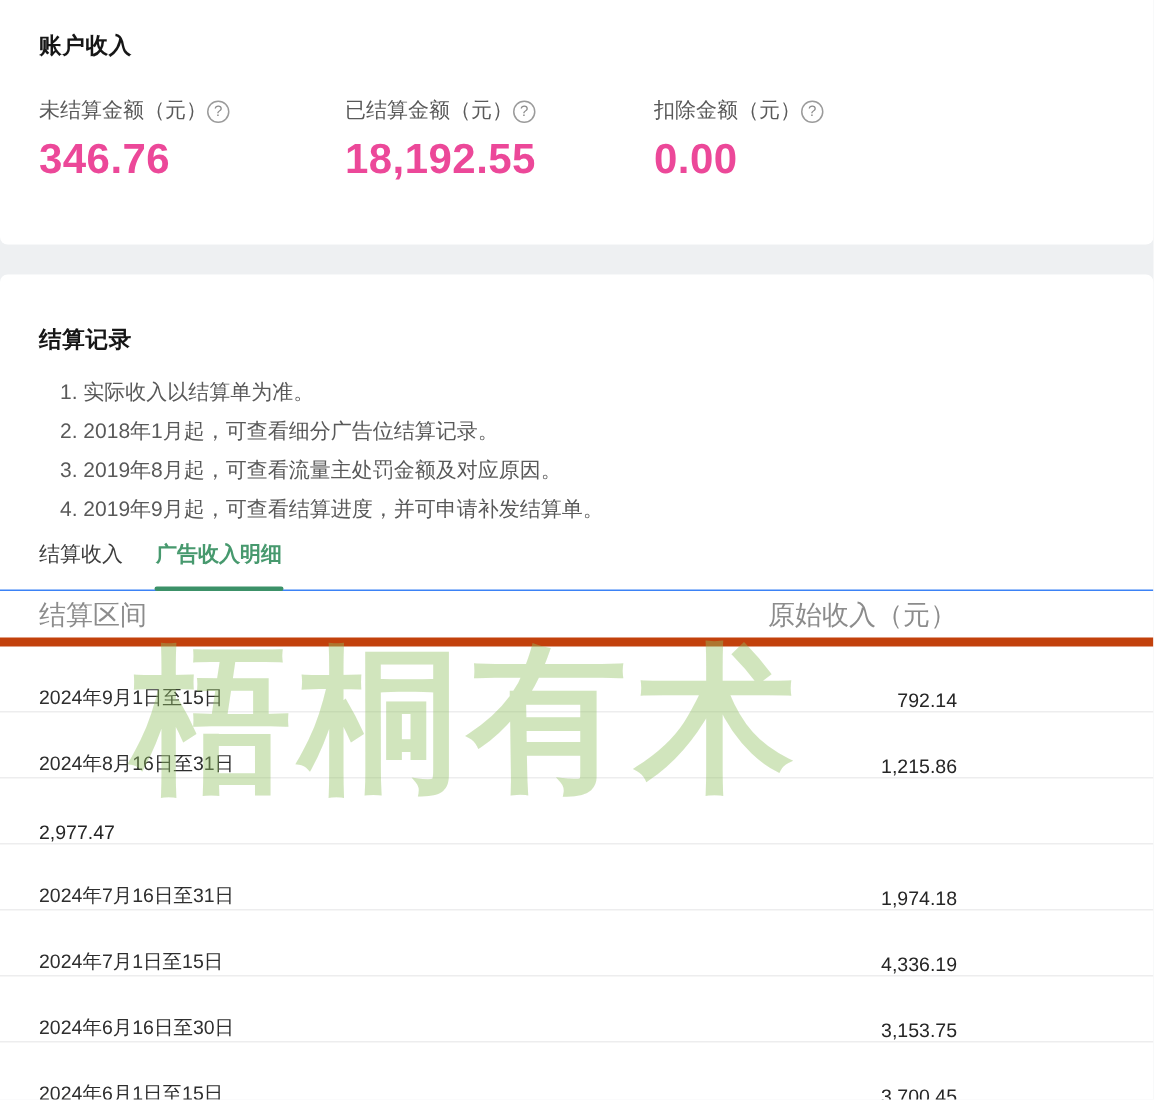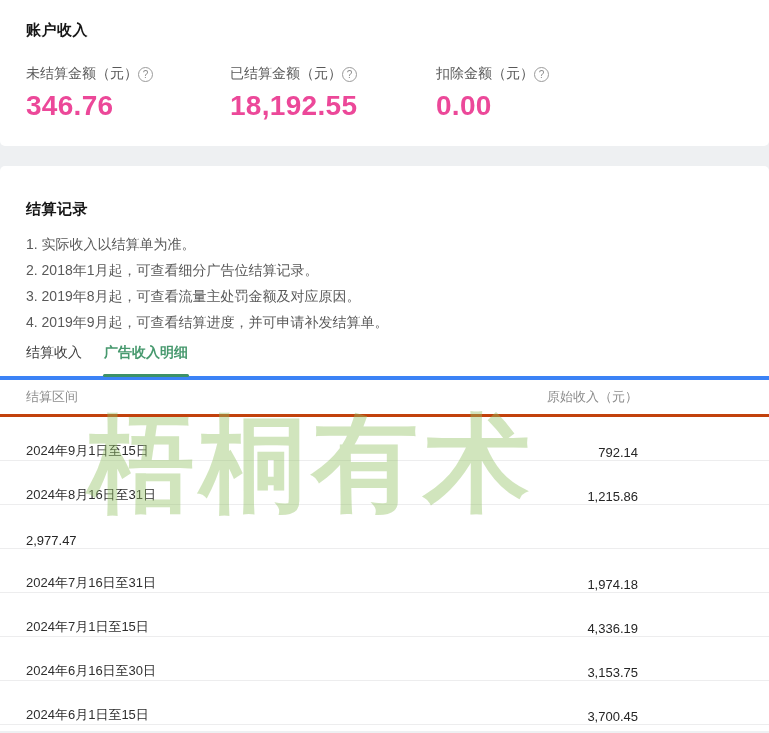--- a/index.html
+++ b/index.html
@@ -8,21 +8,21 @@
     background: #eef0f2;
     font-family: "Liberation Sans", "DejaVu Sans", sans-serif;
     color: #333;
     overflow: hidden;
     position: relative;
   }
   .card { background: #ffffff; }
 
   
   .card-top {
-    height: 146px;
+    height: 163px;
     padding: 21px 26px 0 26px;
     border-radius: 0 0 5px 5px;
   }
   .sec-title {
     font-size: 15px;
     font-weight: 700;
     color: #161616;
     letter-spacing: 0.5px;
   }
   .stats { display: flex; margin-top: 25px; }
@@ -56,27 +56,27 @@
 
   
   .card-main {
     position: relative;
     height: 565px;
     padding-top: 34px;
     border-radius: 5px 5px 0 0;
     overflow: hidden;
   }
   .pad-x { padding-left: 26px; padding-right: 26px; }
-  .notes { margin-top: 12px; font-size: 14px; color: #595959; line-height: 26px; }
+  .notes { margin-top: 12px; font-size: 14px; color: #595959; line-height: 26px; margin-left: 14px; }
 
   .tabs {
     margin-top: 9px;
     display: flex;
     gap: 22px;
-    border-bottom: 4px solid #3b82f6;
+    border-bottom: 1px solid #3b82f6;
   }
   .tab {
     position: relative;
     font-size: 14px;
     color: #3d3d3d;
     padding-bottom: 14px;
     cursor: pointer;
   }
   .tab.active { color: #47996e; font-weight: 700; }
   .tab.active::after {
@@ -91,23 +91,23 @@
   
   .thead, .tr {
     display: flex;
     align-items: center;
     justify-content: space-between;
     padding-left: 26px;
     padding-right: 131px;
   }
   .thead {
     height: 37px;
-    font-size: 13px;
+    font-size: 18px;
     color: #8c8c8c;
-    border-bottom: 3px solid #c2410c;
+    border-bottom: 6px solid #c2410c;
   }
   .tr {
     height: 44px;
     font-size: 13px;
     color: #2e2e2e;
     border-bottom: 1px solid #ededee;
     align-items: flex-end;
   }
   .td-income { color: #262626; }
 

